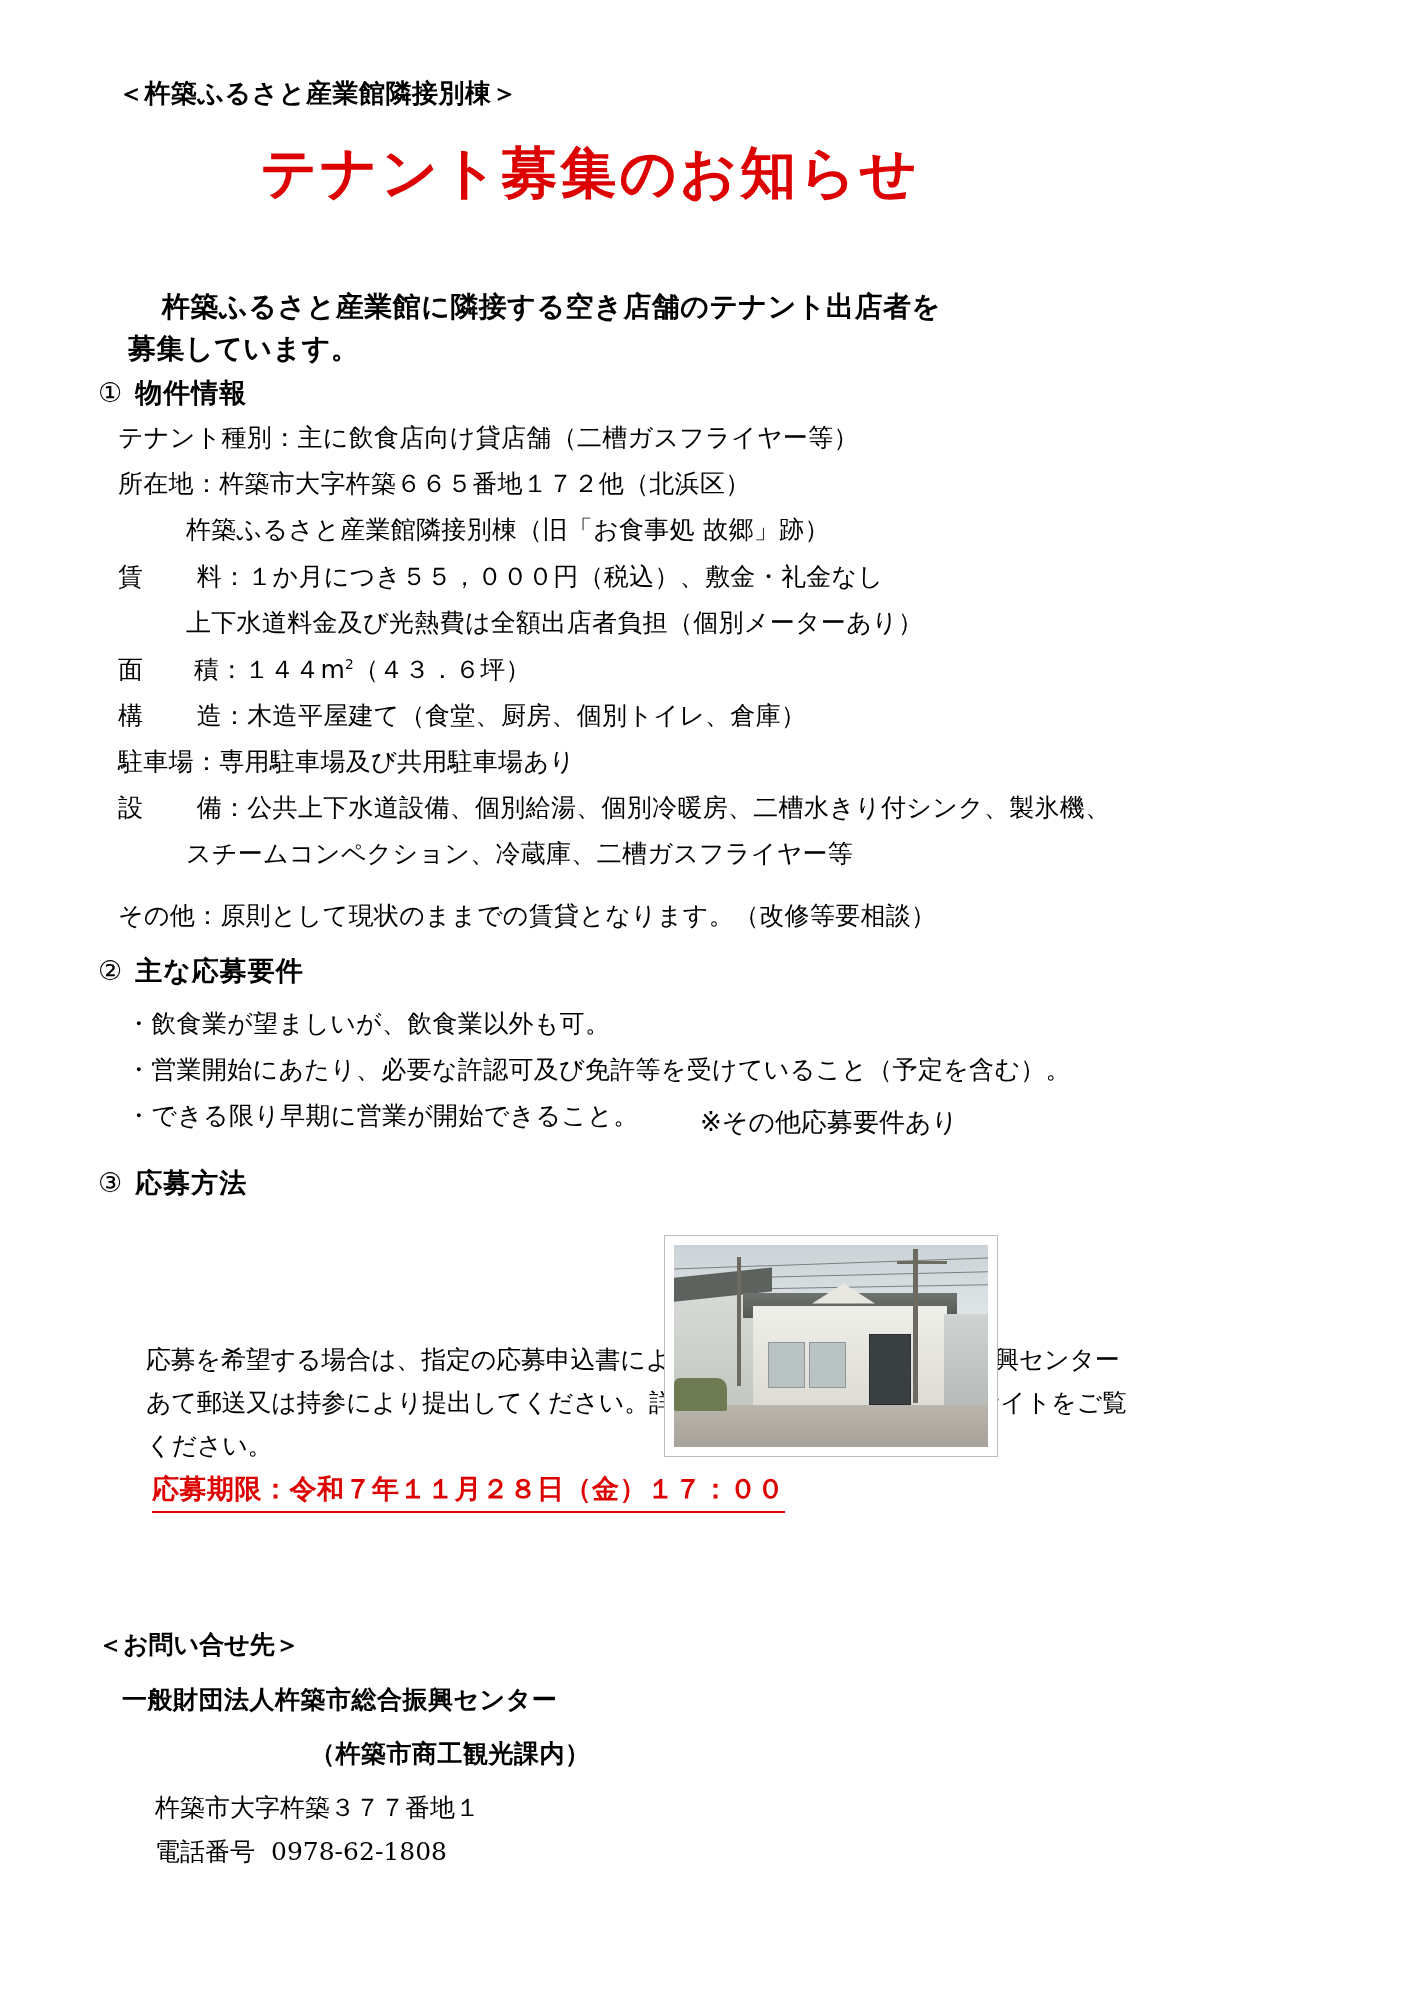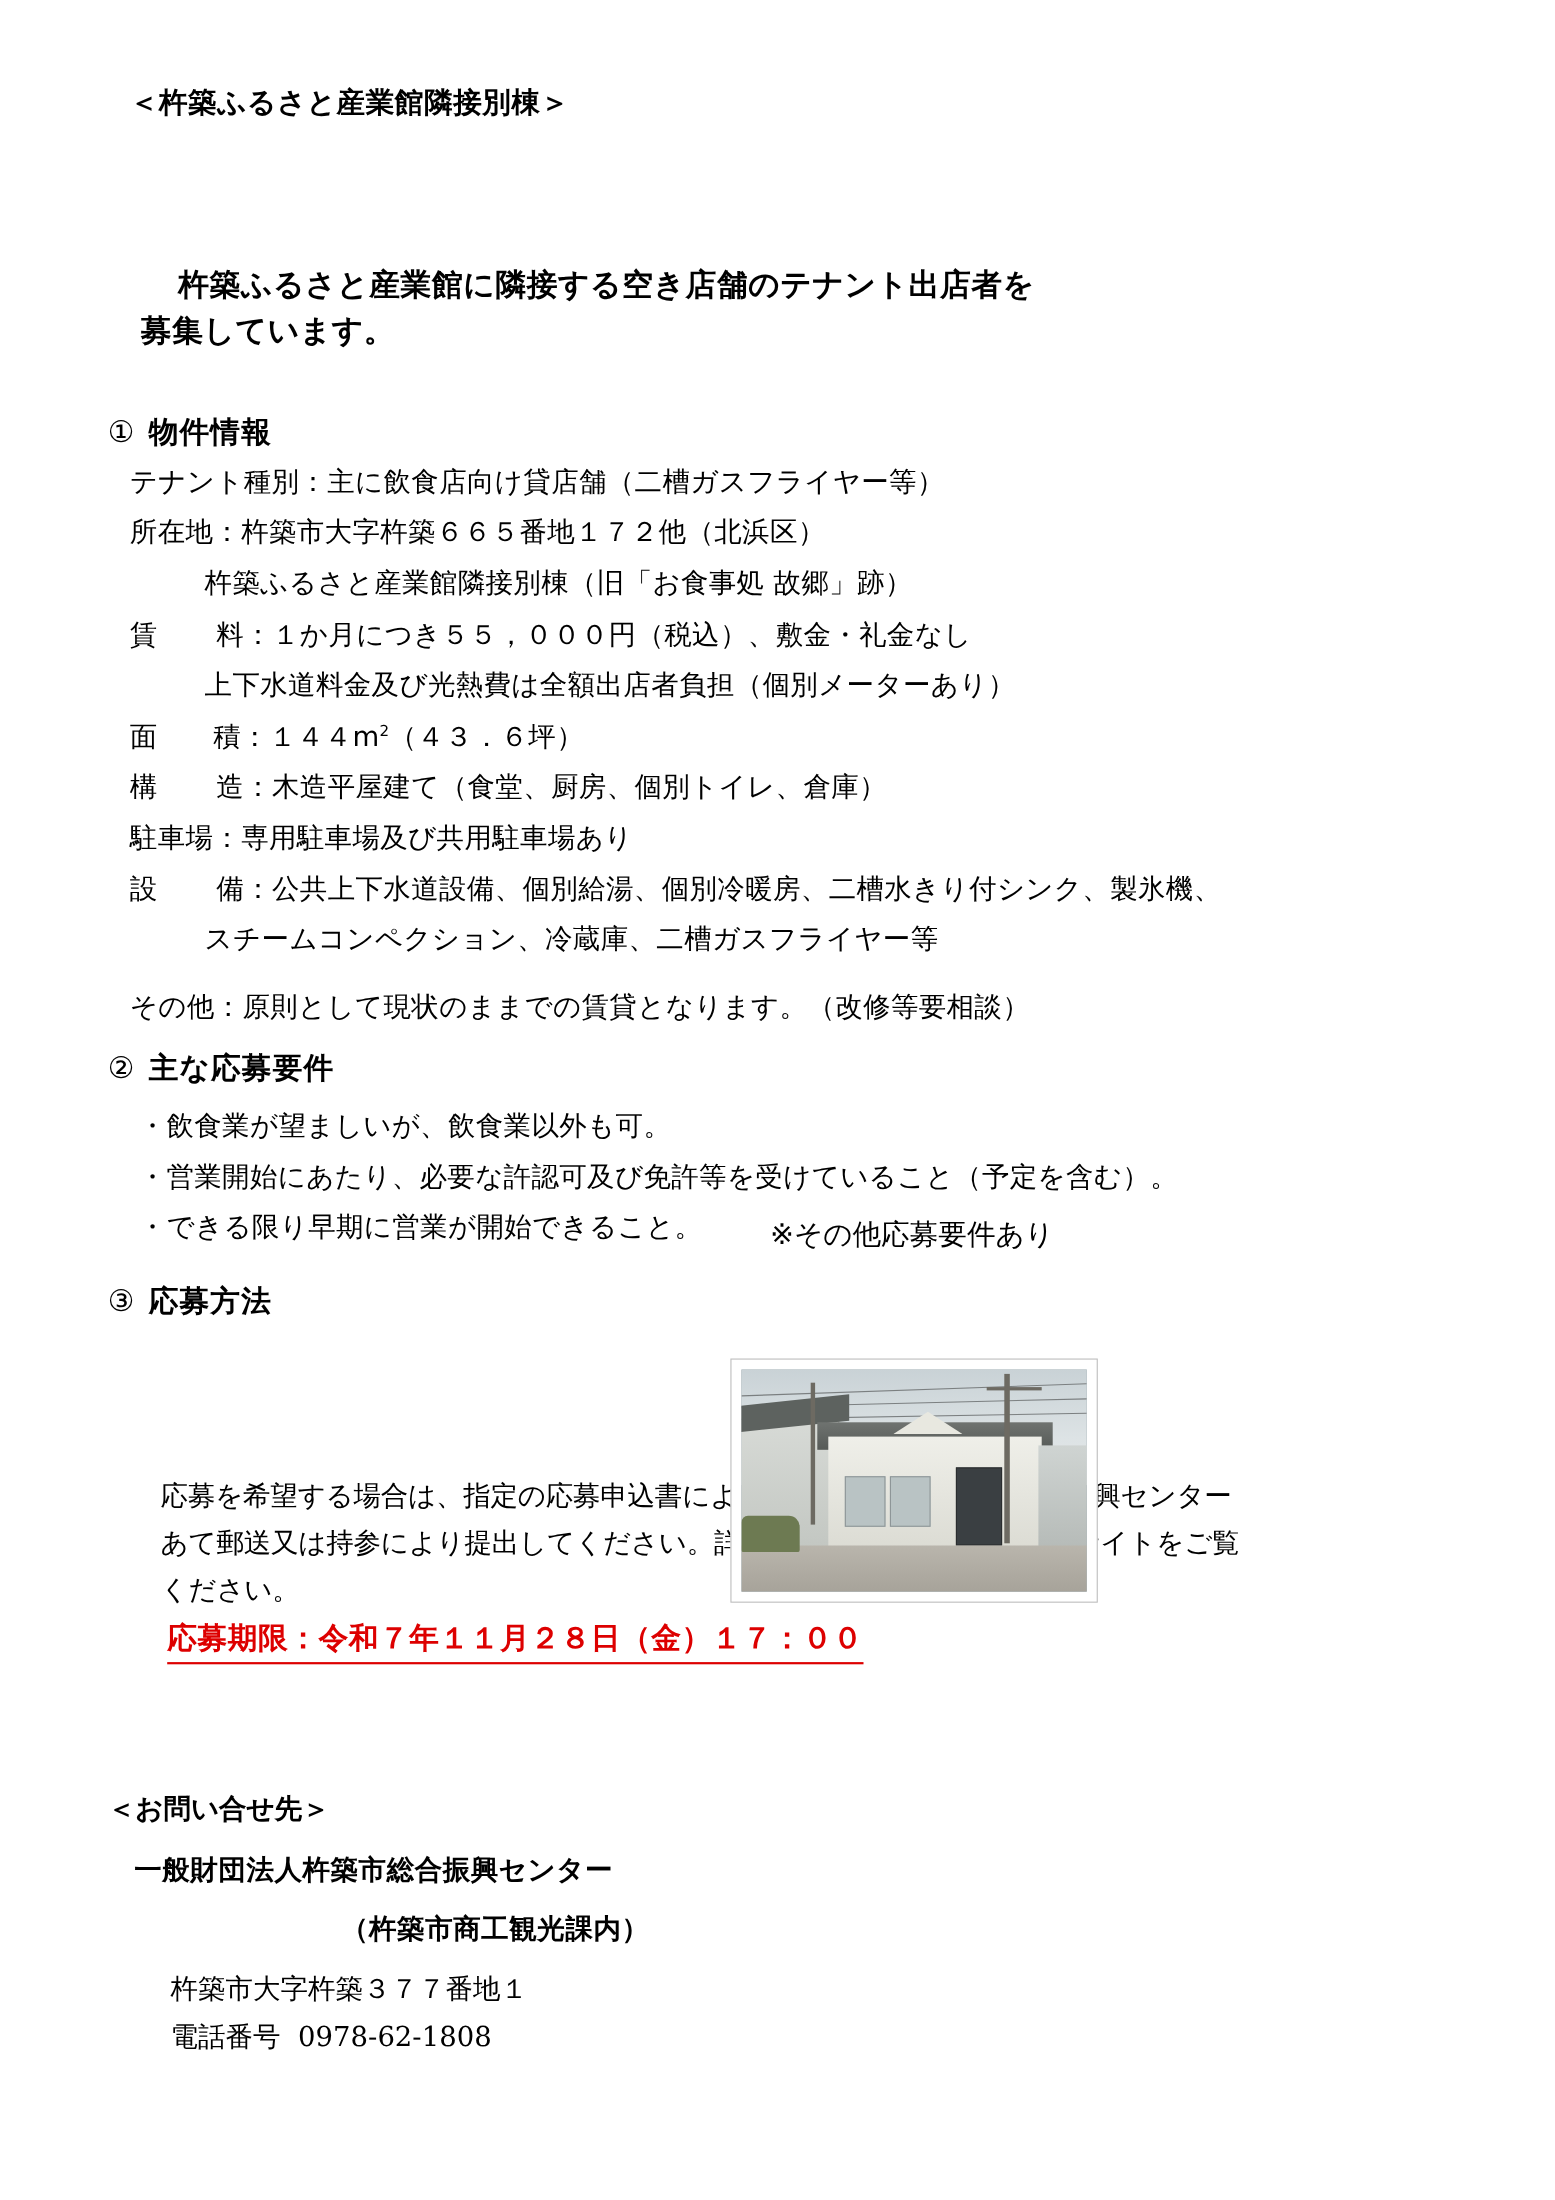--- a/index.html
+++ b/index.html
@@ -44,21 +44,21 @@
     position: absolute;
     left: 128px;
     top: 238px;
     width: 1060px;
     font-size: 28px;
     font-weight: 700;
     line-height: 1.5;
     letter-spacing: 0.5px;
   }
   .lede .l2 { display: block; }
-  .lede .l1 { display: block; text-indent: 34px; }
+  .lede .l1 { display: block; text-indent: 34px; margin-top: 48px; }
 
   
   .sec-head {
     position: absolute;
     font-size: 27px;
     font-weight: 700;
     letter-spacing: 1px;
     white-space: nowrap;
   }
   .sec-num {
@@ -245,20 +245,21 @@
     background: linear-gradient(#cfd4d2, #b6bbb8);
   }
 </style>
 </head>
 <body>
 
 <div id="page">
 
   <div class="bracket-head">＜杵築ふるさと産業館隣接別棟＞</div>
 
+  <div class="main-title">テナント募集のお知らせ</div>
 
   <div class="lede">
     <span class="l1">杵築ふるさと産業館に隣接する空き店舗のテナント出店者を</span>
     <span class="l2">募集しています。</span>
   </div>
 
   <div class="sec-head" style="left:98px; top:375px;">
     <span class="sec-num">①</span><span>物件情報</span>
   </div>
 

